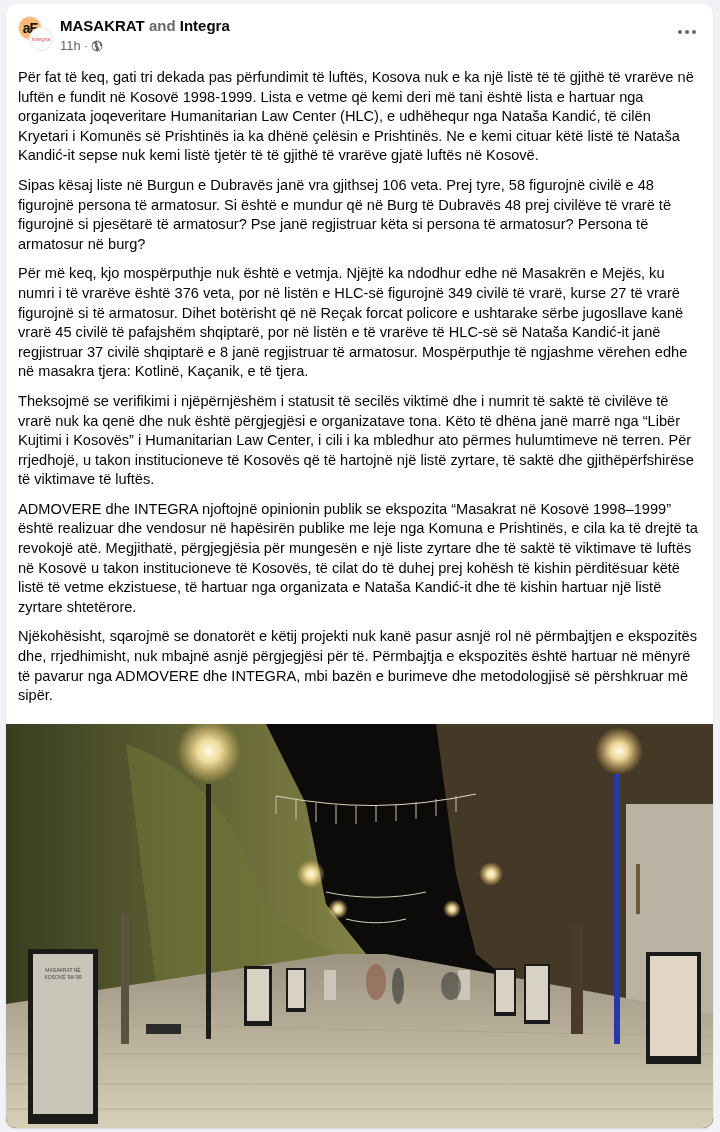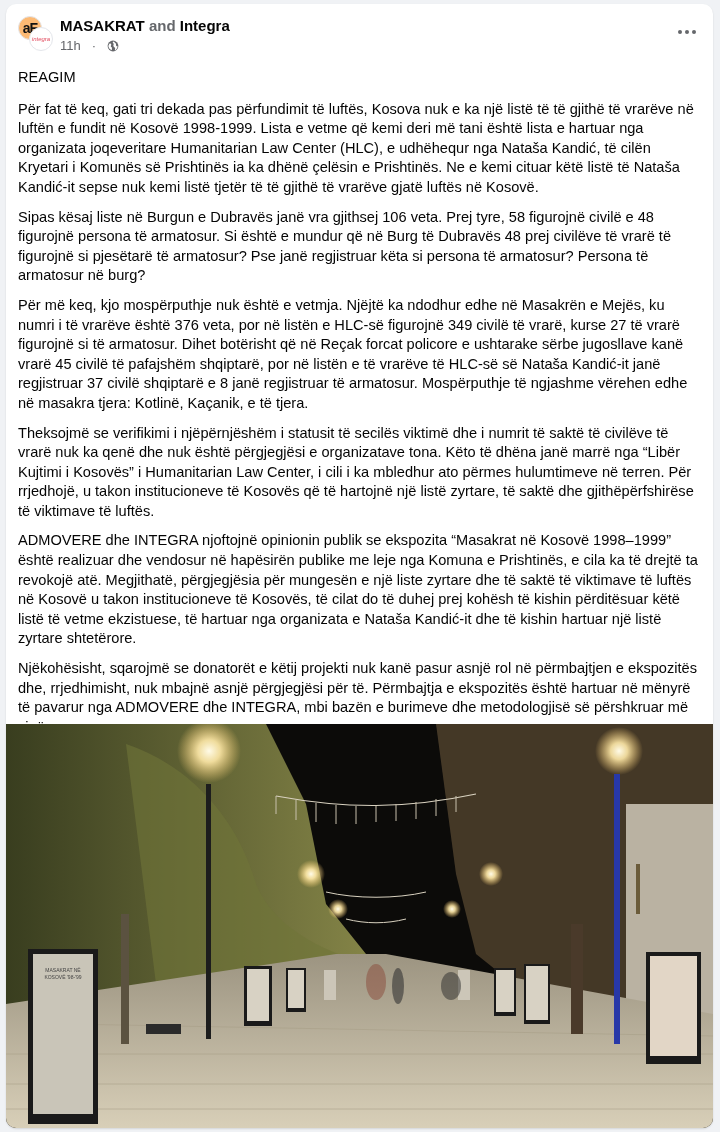--- a/index.html
+++ b/index.html
@@ -23,21 +23,21 @@
     letter-spacing: -1px;
   }
   .avatar-b {
     position: absolute; left: 11px; top: 11px; width: 24px; height: 24px; border-radius: 50%;
     background: #fff; border: 1px solid #e4e6eb;
     font-size: 6px; line-height: 22px; text-align: center; color: #e0475b; font-style: italic;
   }
   .author { position: absolute; left: 54px; top: 13px; font-size: 15px; line-height: 18px; }
   .author b { font-weight: bold; color: #050505; }
   .author .and { color: #65676b; font-weight: bold; }
-  .meta { position: absolute; left: 54px; top: 34px; font-size: 13px; color: #65676b; display: flex; align-items: center; gap: 11px; }
+  .meta { position: absolute; left: 54px; top: 34px; font-size: 13px; color: #65676b; display: flex; align-items: center; gap: 3px; }
   .globe { width: 12px; height: 12px; display: inline-block; }
   .more-btn {
     position: absolute; right: 14px; top: 20px; width: 24px; height: 16px;
     display: flex; align-items: center; justify-content: center; gap: 3px; cursor: pointer;
   }
   .more-btn span { width: 4px; height: 4px; border-radius: 50%; background: #65676b; display: block; }
   .body-text { padding: 4px 12px 0 12px; font-size: 14.6px; line-height: 19.6px; color: #050505; }
   .body-text p { margin-bottom: 10px; }
   .body-text p.heading { margin-bottom: 12px; }
   .photo {
@@ -70,21 +70,20 @@
       </svg>
     </div>
     <div class="more-btn">
       <span></span>
       <span></span>
       <span></span>
     </div>
   </div>
 
   <div class="body-text">
-    <p class="heading">REAGIM</p>
     <p>Për fat të keq, gati tri dekada pas përfundimit të luftës, Kosova nuk e ka një listë të të gjithë të vrarëve në luftën e fundit në Kosovë 1998-1999. Lista e vetme që kemi deri më tani është lista e hartuar nga organizata joqeveritare Humanitarian Law Center (HLC), e udhëhequr nga Nataša Kandić, të cilën Kryetari i Komunës së Prishtinës ia ka dhënë çelësin e Prishtinës. Ne e kemi cituar këtë listë të Nataša Kandić-it sepse nuk kemi listë tjetër të të gjithë të vrarëve gjatë luftës në Kosovë.</p>
     <p>Sipas kësaj liste në Burgun e Dubravës janë vra gjithsej 106 veta. Prej tyre, 58 figurojnë civilë e 48 figurojnë persona të armatosur. Si është e mundur që në Burg të Dubravës 48 prej civilëve të vrarë të figurojnë si pjesëtarë të armatosur? Pse janë regjistruar këta si persona të armatosur? Persona të armatosur në burg?</p>
     <p>Për më keq, kjo mospërputhje nuk është e vetmja. Njëjtë ka ndodhur edhe në Masakrën e Mejës, ku numri i të vrarëve është 376 veta, por në listën e HLC-së figurojnë 349 civilë të vrarë, kurse 27 të vrarë figurojnë si të armatosur. Dihet botërisht që në Reçak forcat policore e ushtarake sërbe jugosllave kanë vrarë 45 civilë të pafajshëm shqiptarë, por në listën e të vrarëve të HLC-së së Nataša Kandić-it janë regjistruar 37 civilë shqiptarë e 8 janë regjistruar të armatosur. Mospërputhje të ngjashme vërehen edhe në masakra tjera: Kotlinë, Kaçanik, e të tjera.</p>
     <p>Theksojmë se verifikimi i njëpërnjëshëm i statusit të secilës viktimë dhe i numrit të saktë të civilëve të vrarë nuk ka qenë dhe nuk është përgjegjësi e organizatave tona. Këto të dhëna janë marrë nga “Libër Kujtimi i Kosovës” i Humanitarian Law Center, i cili i ka mbledhur ato përmes hulumtimeve në terren. Për rrjedhojë, u takon institucioneve të Kosovës që të hartojnë një listë zyrtare, të saktë dhe gjithëpërfshirëse të viktimave të luftës.</p>
     <p>ADMOVERE dhe INTEGRA njoftojnë opinionin publik se ekspozita “Masakrat në Kosovë 1998–1999” është realizuar dhe vendosur në hapësirën publike me leje nga Komuna e Prishtinës, e cila ka të drejtë ta revokojë atë. Megjithatë, përgjegjësia për mungesën e një liste zyrtare dhe të saktë të viktimave të luftës në Kosovë u takon institucioneve të Kosovës, të cilat do të duhej prej kohësh të kishin përditësuar këtë listë të vetme ekzistuese, të hartuar nga organizata e Nataša Kandić-it dhe të kishin hartuar një listë zyrtare shtetërore.</p>
     <p>Njëkohësisht, sqarojmë se donatorët e këtij projekti nuk kanë pasur asnjë rol në përmbajtjen e ekspozitës dhe, rrjedhimisht, nuk mbajnë asnjë përgjegjësi për të. Përmbajtja e ekspozitës është hartuar në mënyrë të pavarur nga ADMOVERE dhe INTEGRA, mbi bazën e burimeve dhe metodologjisë së përshkruar më sipër.</p>
   </div>
 
   <div class="photo">
     <svg width="707" height="404" viewBox="0 0 707 404">

